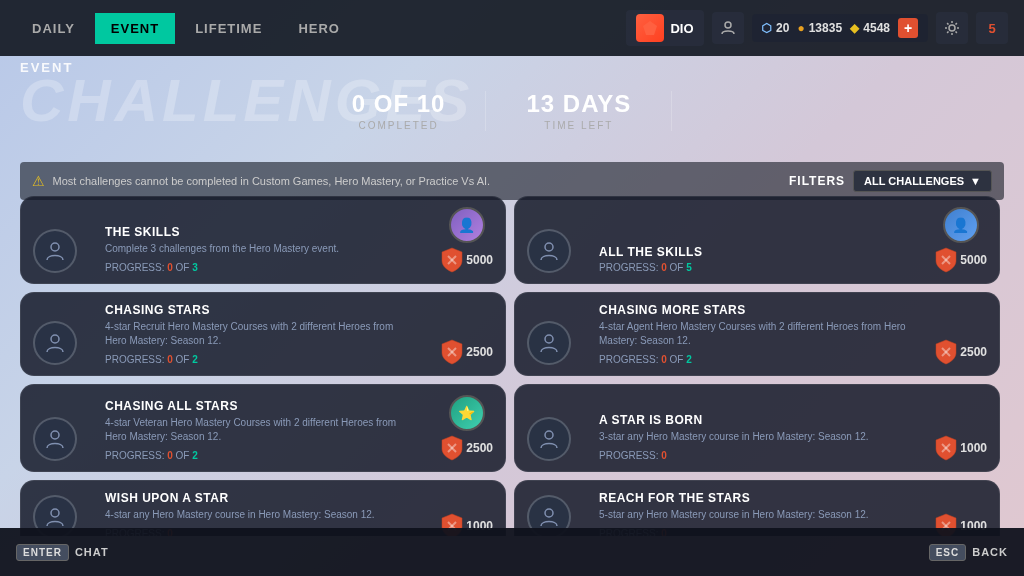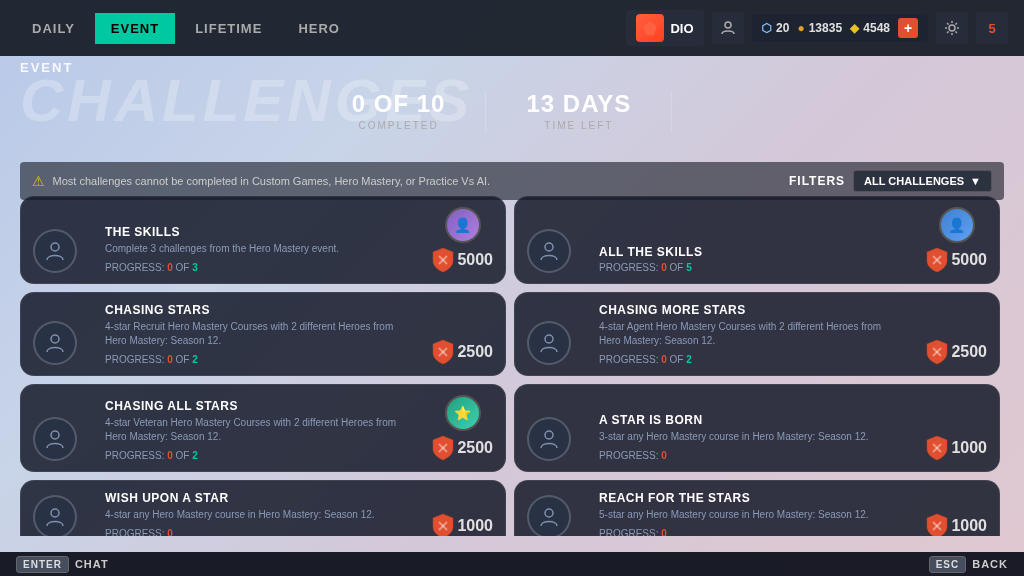--- a/index.html
+++ b/index.html
@@ -353,32 +353,32 @@
       font-size: 16px;
     }
 
     .xp-badge {
       display: flex;
       align-items: center;
       gap: 3px;
     }
 
     .xp-number {
-      font-size: 16px;
+      font-size: 12px;
       font-weight: 900;
       color: #e0e0e0;
     }
 
     
     .bottom-bar {
       position: absolute;
       bottom: 0;
       left: 0;
       right: 0;
-      height: 24px;
+      height: 48px;
       background: rgba(15,18,28,0.95);
       display: flex;
       align-items: center;
       padding: 0 16px;
     }
 
     .bottom-btn {
       display: flex;
       align-items: center;
       gap: 6px;

